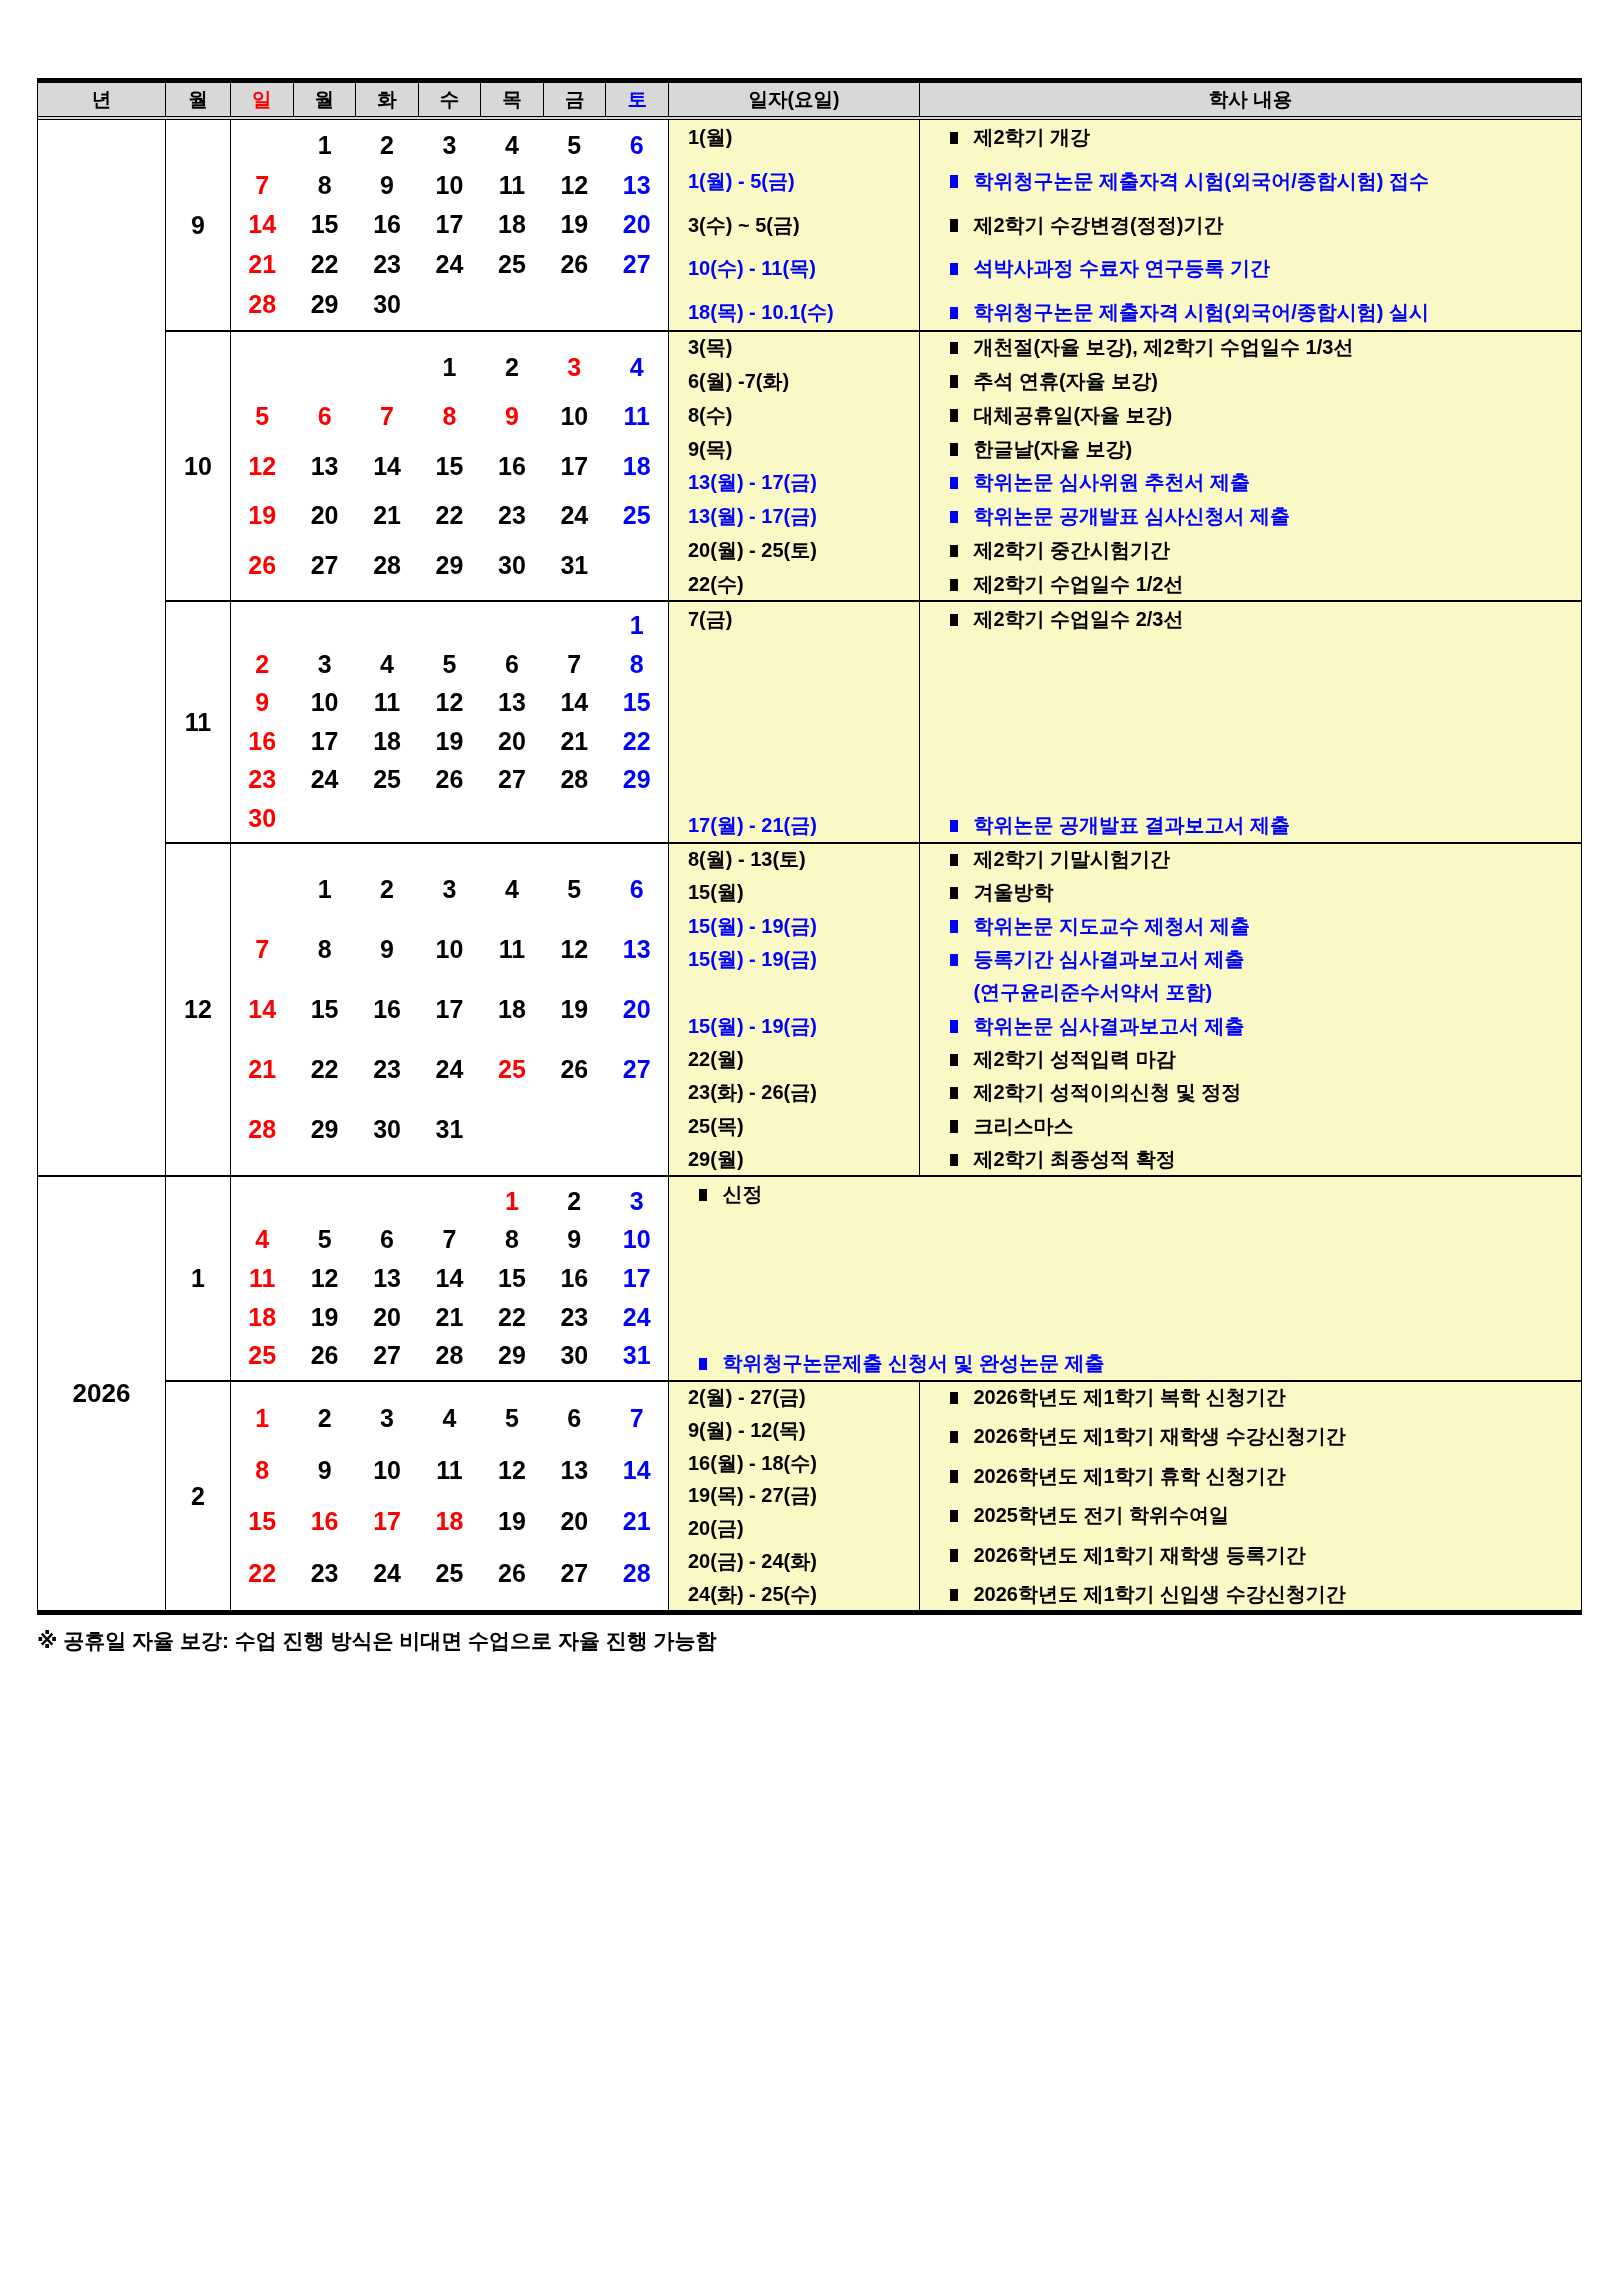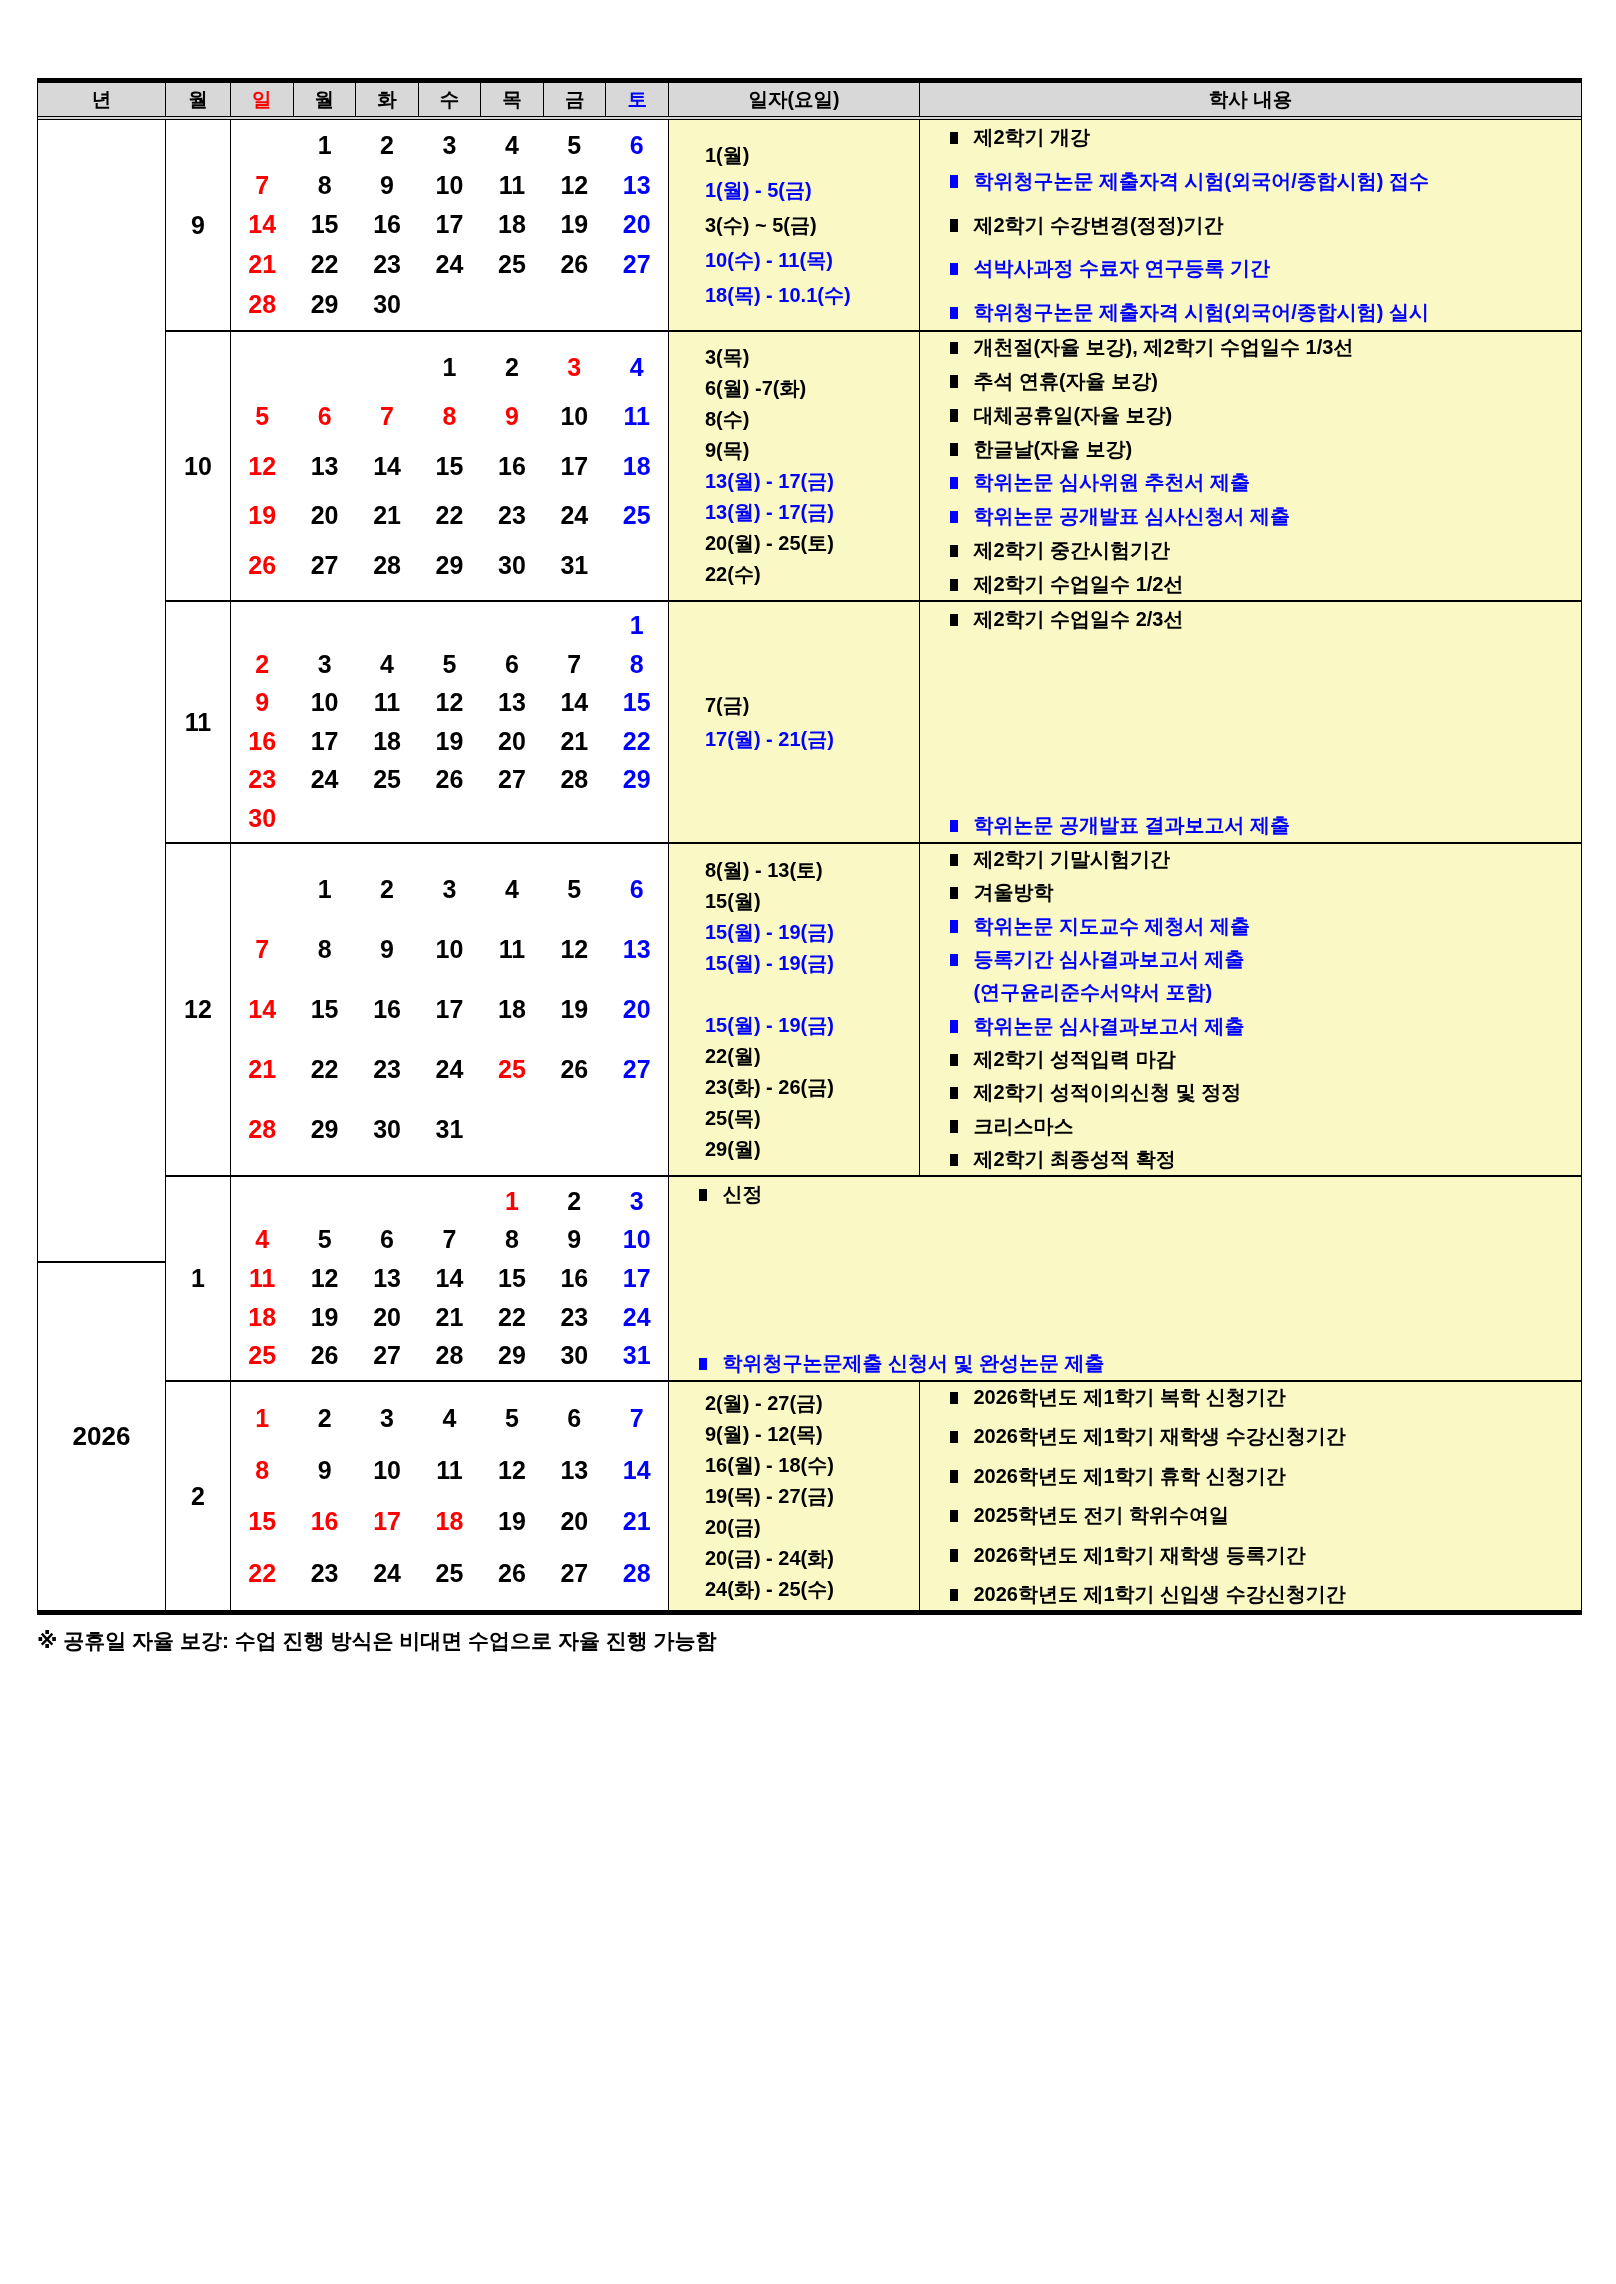--- a/index.html
+++ b/index.html
@@ -30,33 +30,33 @@
   .col-month{width:65px}
   .hc-days{display:flex;width:438px;height:100%}
   .hd{flex:1;display:flex;align-items:center;justify-content:center;
       border-right:1.3px solid var(--line);box-sizing:border-box;}
   .col-date{width:251px}
   .col-content{flex:1;border-right:none}
   
   .tbody{display:flex;}
   .year-col{width:128px;border-right:1.3px solid var(--line);box-sizing:border-box;
             display:flex;flex-direction:column;font-size:26px;}
-  .year-cell{display:flex;align-items:center;justify-content:center;box-sizing:border-box;margin-top:43px;}
+  .year-cell{display:flex;align-items:center;justify-content:center;box-sizing:border-box;}
   .year-cell.first{height:1055px}
   .year-cell.second{flex:1;border-top:2px solid var(--line)}
   .months-col{flex:1;display:flex;flex-direction:column;}
   .month{display:flex;border-top:2px solid var(--line);box-sizing:border-box;}
   .months-col .month:first-child{border-top:none;}
   .mcell{border-right:1.3px solid var(--line);box-sizing:border-box;}
   .month-label{width:65px;display:flex;align-items:center;justify-content:center;font-size:25px;}
   .cal-grid{width:438px;display:flex;flex-direction:column;justify-content:space-evenly;font-size:25px;}
   .week{display:flex;}
   .day{flex:1;text-align:center;}
   .date-col{width:251px;background:var(--panel);display:flex;flex-direction:column;
-            justify-content:center;padding-left:36px;box-sizing:border-box;font-size:20px;}
+            justify-content:space-between;padding-left:19px;box-sizing:border-box;font-size:20px;}
   .content-col{flex:1;background:var(--panel);display:flex;flex-direction:column;
                justify-content:space-between;padding-left:30px;box-sizing:border-box;
                font-size:20px;border-right:none;}
   .dline,.cline{line-height:var(--lh);white-space:nowrap;}
   .bullet{display:inline-block;width:7.8px;height:12.4px;background:currentColor;margin-right:15.6px;}
   .bullet.hide{visibility:hidden;}
   .c-k{color:#000}
   .c-r{color:var(--red)}
   .c-b{color:var(--blue)}
   

